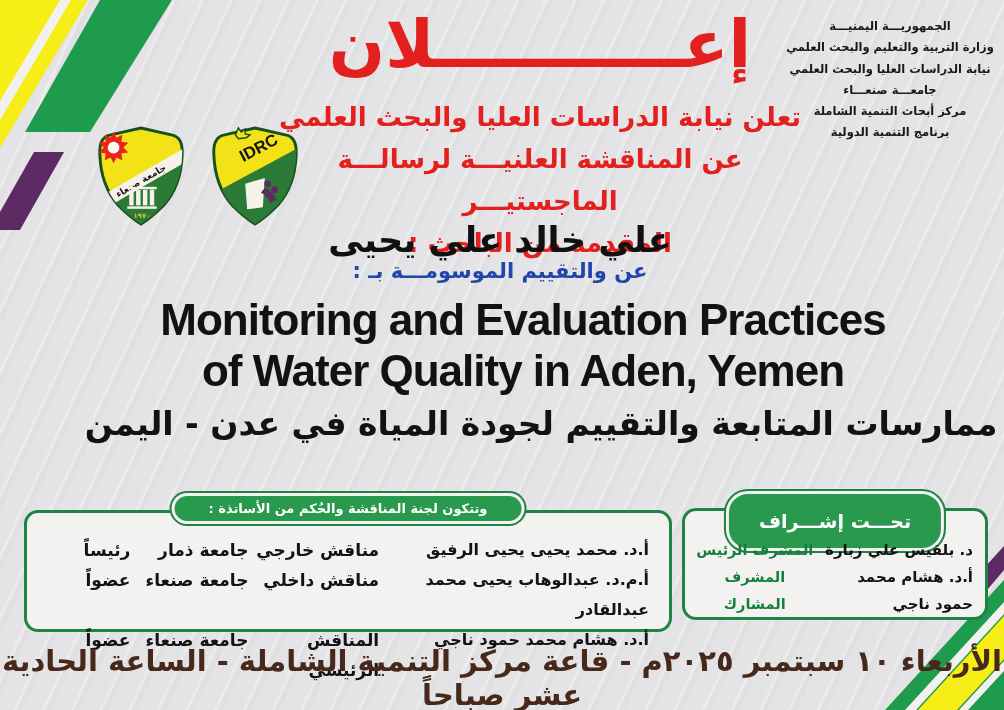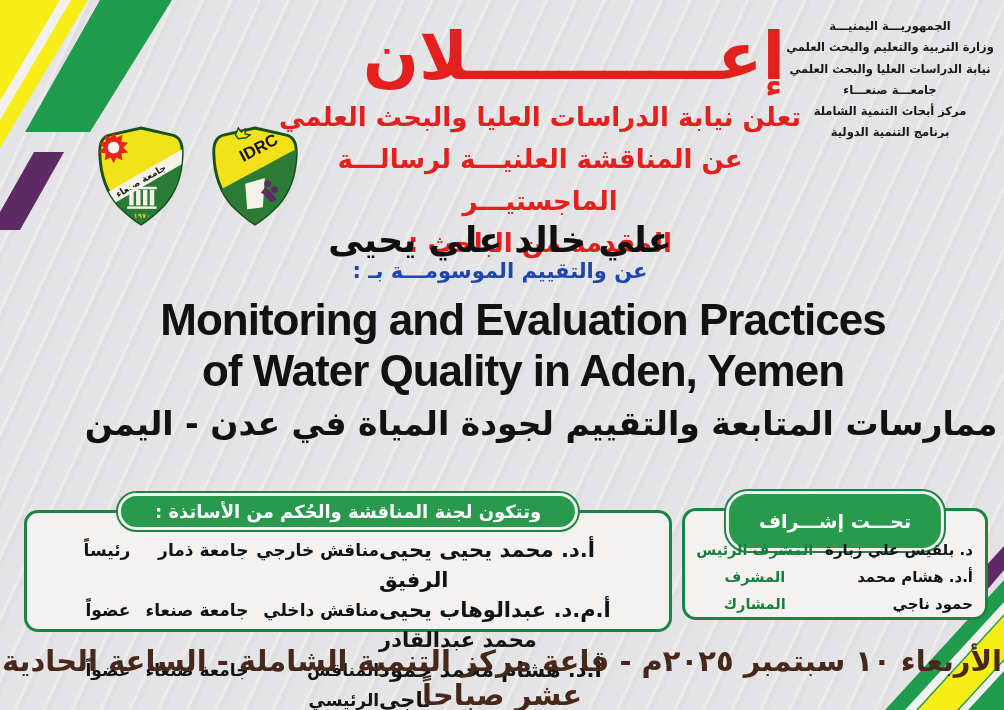--- a/index.html
+++ b/index.html
@@ -14,22 +14,22 @@
   .decor{position:absolute; inset:0; width:100%; height:100%; pointer-events:none;}
 
   .org{
     position:absolute; top:16px; right:8px; width:212px;
     text-align:center; direction:rtl;
     font-size:11.5px; font-weight:bold; color:#181818; line-height:1.85;
   }
 
   .announce-word{
     position:absolute; top:2px; left:295px; width:490px;
-    text-align:right; direction:rtl;
-    color:#e3201e; font-size:66px; font-weight:bold; line-height:1.3;margin-top:12px;
+    text-align:center; direction:rtl;
+    color:#e3201e; font-size:66px; font-weight:bold; line-height:1.3;
   }
   .announce-lines{
     position:absolute; top:96px; left:270px; width:540px;
     text-align:center; direction:rtl;
     color:#e3201e; font-size:26px; font-weight:bold; line-height:1.62;
   }
 
   .logos{position:absolute; top:124px; left:92px; display:flex; gap:16px;}
   .logos svg{width:98px; height:104px;}
 
@@ -58,24 +58,24 @@
     border:3.5px solid #1d8446; border-radius:14px;
   }
   .gbox .pill{
     position:absolute; top:-20px; left:50%; transform:translateX(-50%);
     background:#28994d; color:#fff; white-space:nowrap;
     font-weight:bold; text-align:center; direction:rtl;
     padding:5px 34px; border-radius:22px; border:3px solid #f3f2f0;
     box-shadow:0 0 0 2px #1d8446;
   }
   .committee-box{top:510px; left:24px; width:642px; height:116px;}
-  .committee-box .pill{font-size:18px;}
+  .committee-box .pill{font-size:13px;}
   .c-rows{position:absolute; top:22px; left:10px; right:10px; direction:rtl;}
   .c-row{display:grid; grid-template-columns:45% 21% 19% 15%; line-height:30px;}
-  .c-row .c-name{text-align:left; padding-right:10px; font-size:21px; font-weight:bold; color:#131313;}
+  .c-row .c-name{text-align:right; padding-right:10px; font-size:16px; font-weight:bold; color:#131313;}
   .c-row .c-role,.c-row .c-univ,.c-row .c-pos{font-size:17px; font-weight:bold; color:#131313;}
 
   .supervision-box{top:508px; left:682px; width:300px; height:106px;}
   .supervision-box .pill{font-size:19px; padding:16px 30px;}
   .s-rows{position:absolute; top:26px; left:10px; right:12px; direction:rtl;}
   .s-row{display:grid; grid-template-columns:57% 43%; line-height:27px;}
   .s-row .s-name{text-align:right; font-size:15px; font-weight:bold; color:#131313;}
   .s-row .s-role{text-align:center; font-size:14.5px; font-weight:bold; color:#15803d;}
 
   .footer-line{

